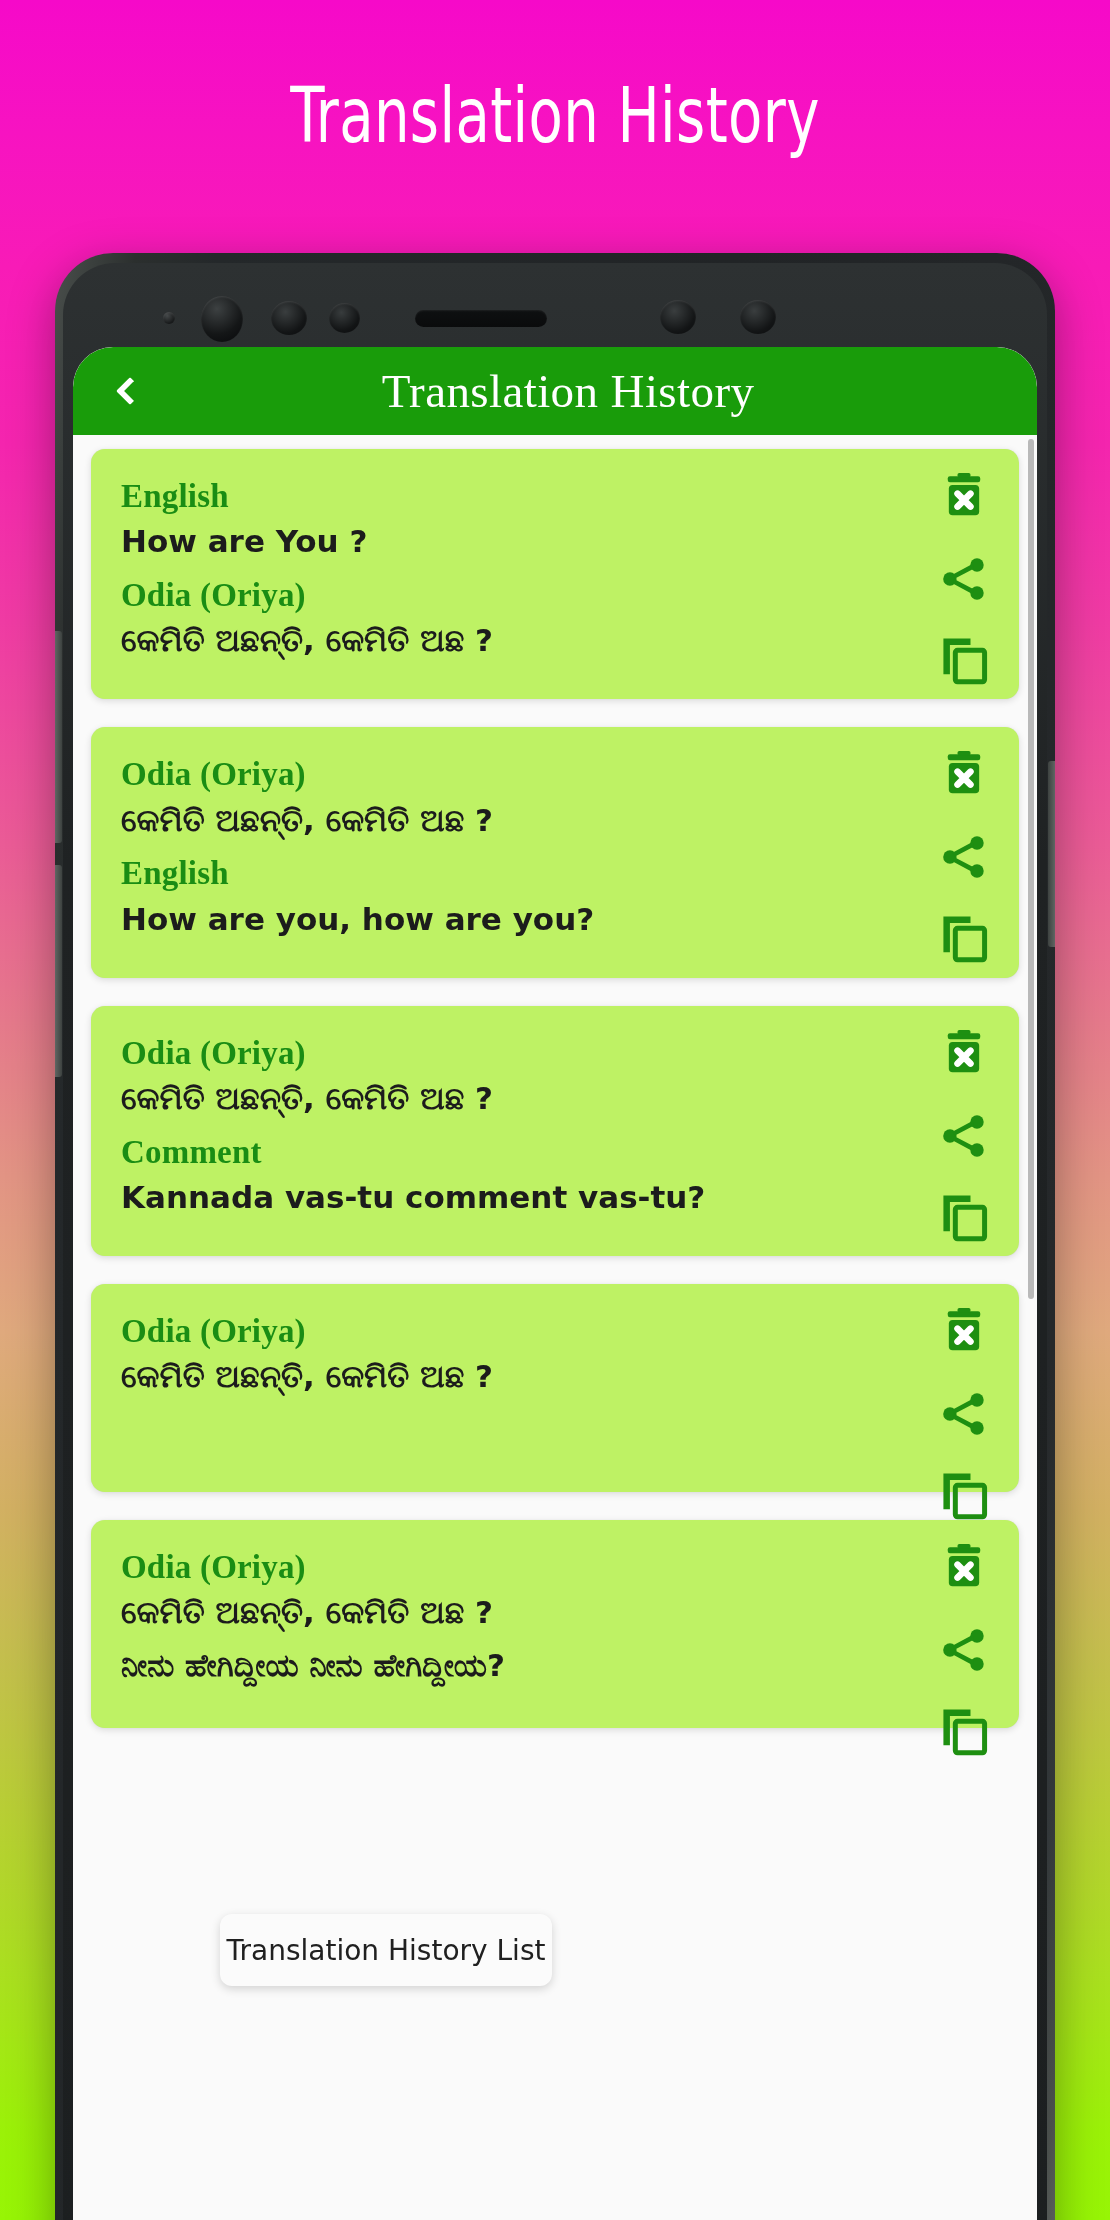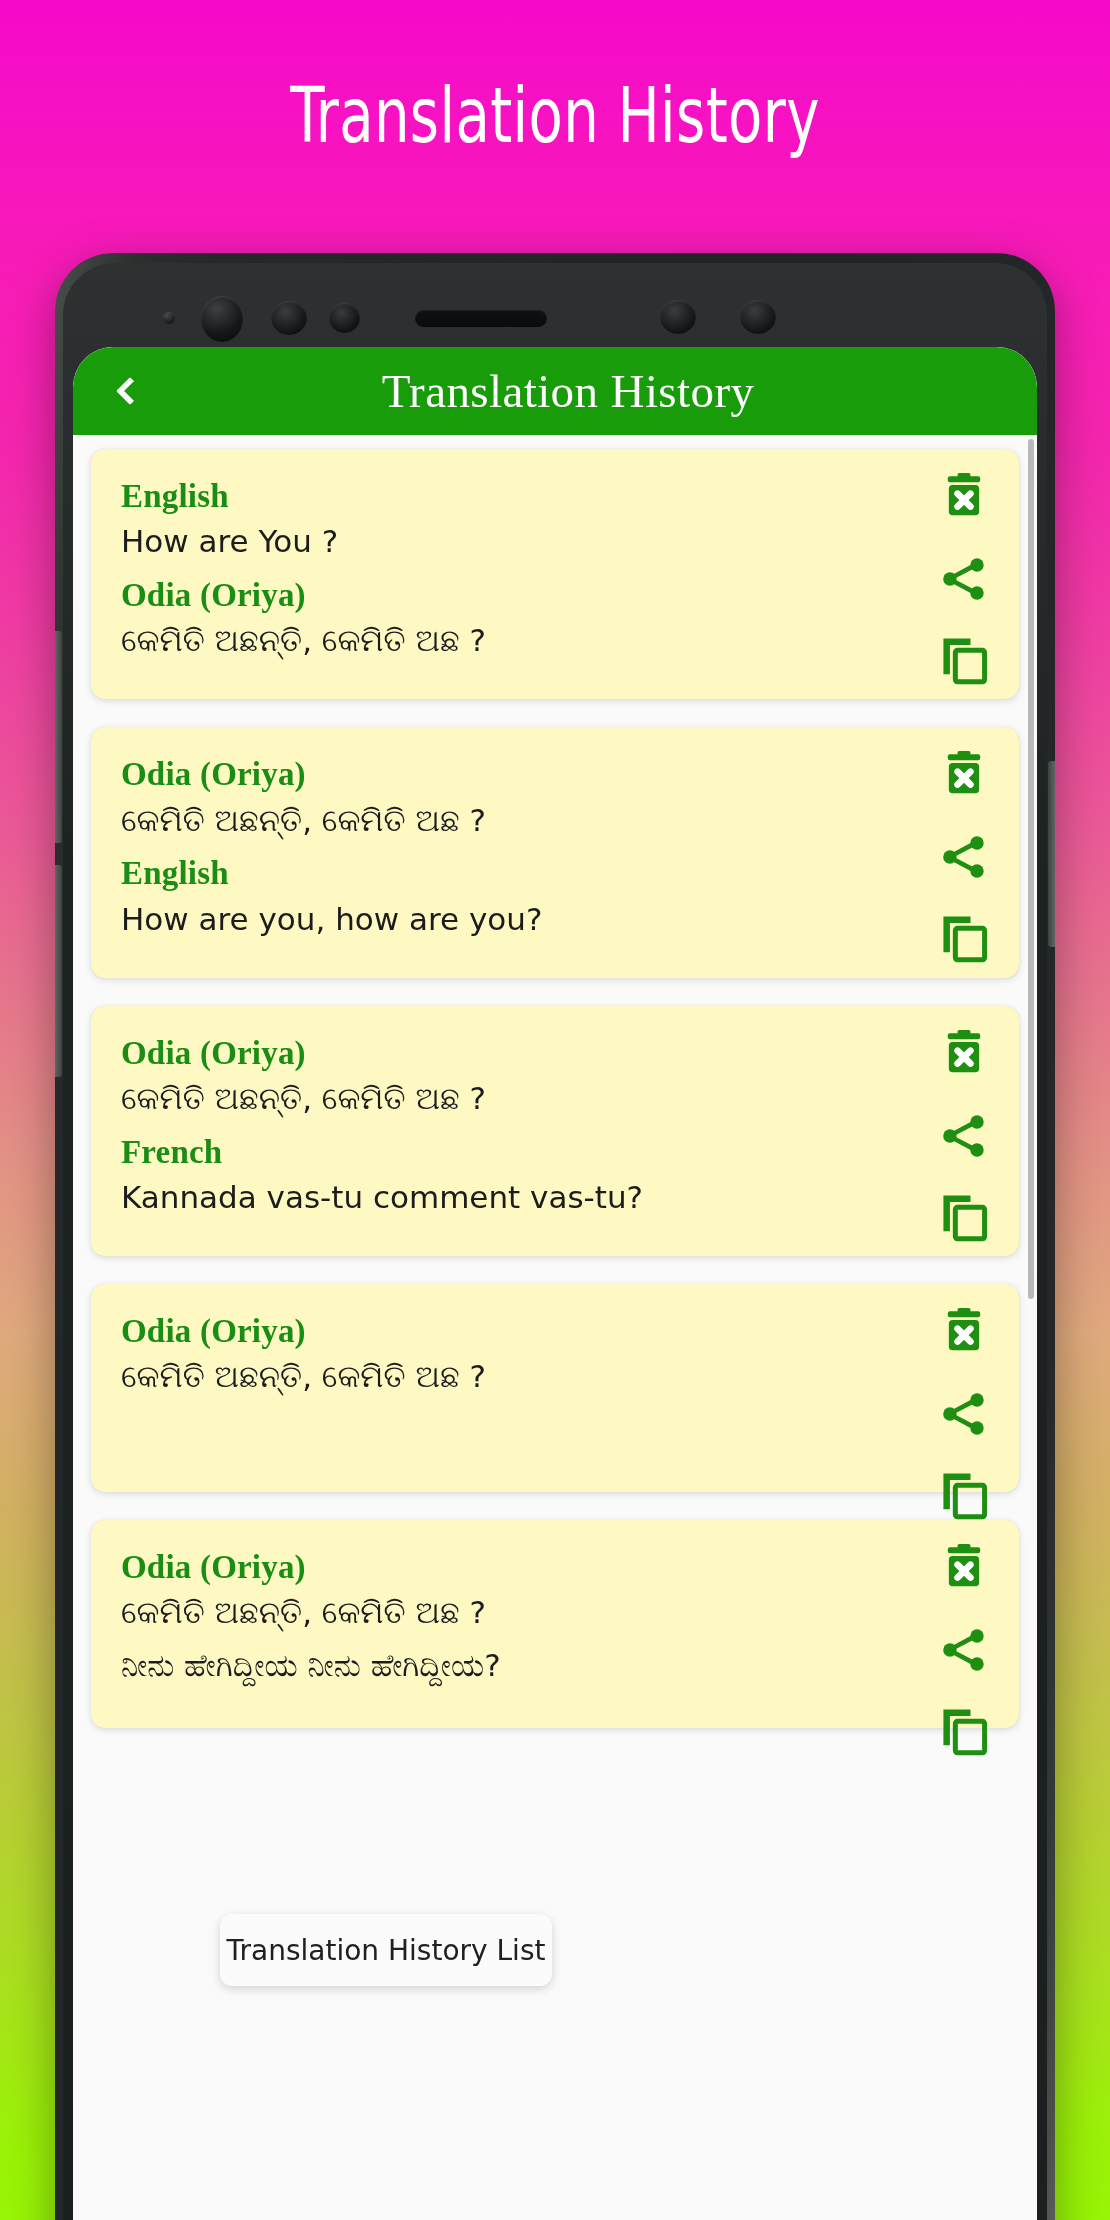--- a/index.html
+++ b/index.html
@@ -158,41 +158,41 @@
     left: 0;
     top: 88px;
     right: 0;
     bottom: 0;
     background: #fafafa;
     padding: 14px 8px 0 8px;
   }
 
   .card {
     position: relative;
-    background: #fef9c3;
+    background: #bef264;
     border-radius: 14px;
     margin: 0 10px 28px 10px;
     padding: 26px 26px 26px 30px;
     box-shadow: 0 2px 7px rgba(0,0,0,0.13), 0 0 1px rgba(0,0,0,0.10);
     min-height: 208px;
   }
 
   .lang-label {
     color: #1a8d14;
     font-family: "Liberation Serif", "DejaVu Serif", serif;
     font-size: 33px;
     font-weight: 700;
     line-height: 1.28;
     letter-spacing: 0.2px;
   }
   .phrase {
     color: #1c1c1c;
     font-family: "DejaVu Sans", "Liberation Sans", sans-serif;
     font-size: 31px;
-    font-weight: 400;
+    font-weight: 700;
     line-height: 1.32;
     margin-top: 4px;
     margin-bottom: 12px;
     white-space: nowrap;
   }
   .phrase:last-child { margin-bottom: 0; }
 
   .card-actions {
     position: absolute;
     right: 26px;
@@ -354,21 +354,21 @@
                   <path d="M5 5 H30 V11 H11 V38 H5 Z" fill="#1e8f11"></path>
                   <rect x="16" y="16" width="27" height="29" rx="2" fill="none" stroke="#1e8f11" stroke-width="4.6"></rect>
                 </svg>
             </span>
           </div>
         </div>
 
         <div class="card">
           <div class="lang-label">Odia (Oriya)</div>
           <div class="phrase">କେମିତି ଅଛନ୍ତି, କେମିତି ଅଛ ?</div>
-          <div class="lang-label">French</div>
+          <div class="lang-label">Comment</div>
           <div class="phrase">Kannada vas-tu comment vas-tu?</div>
           <div class="card-actions">
             <span class="action-icon">
               <svg viewBox="0 0 48 48">
                   <rect x="9" y="3" width="30" height="5.5" rx="2" fill="#1e8f11"></rect>
                   <rect x="18" y="0" width="12" height="4" rx="1.6" fill="#1e8f11"></rect>
                   <rect x="10" y="11" width="28" height="28" rx="3.5" fill="#1e8f11"></rect>
                   <path d="M18 19 L30 31 M30 19 L18 31" stroke="#ffffff" stroke-width="6" stroke-linecap="round"></path>
                 </svg>
             </span>

